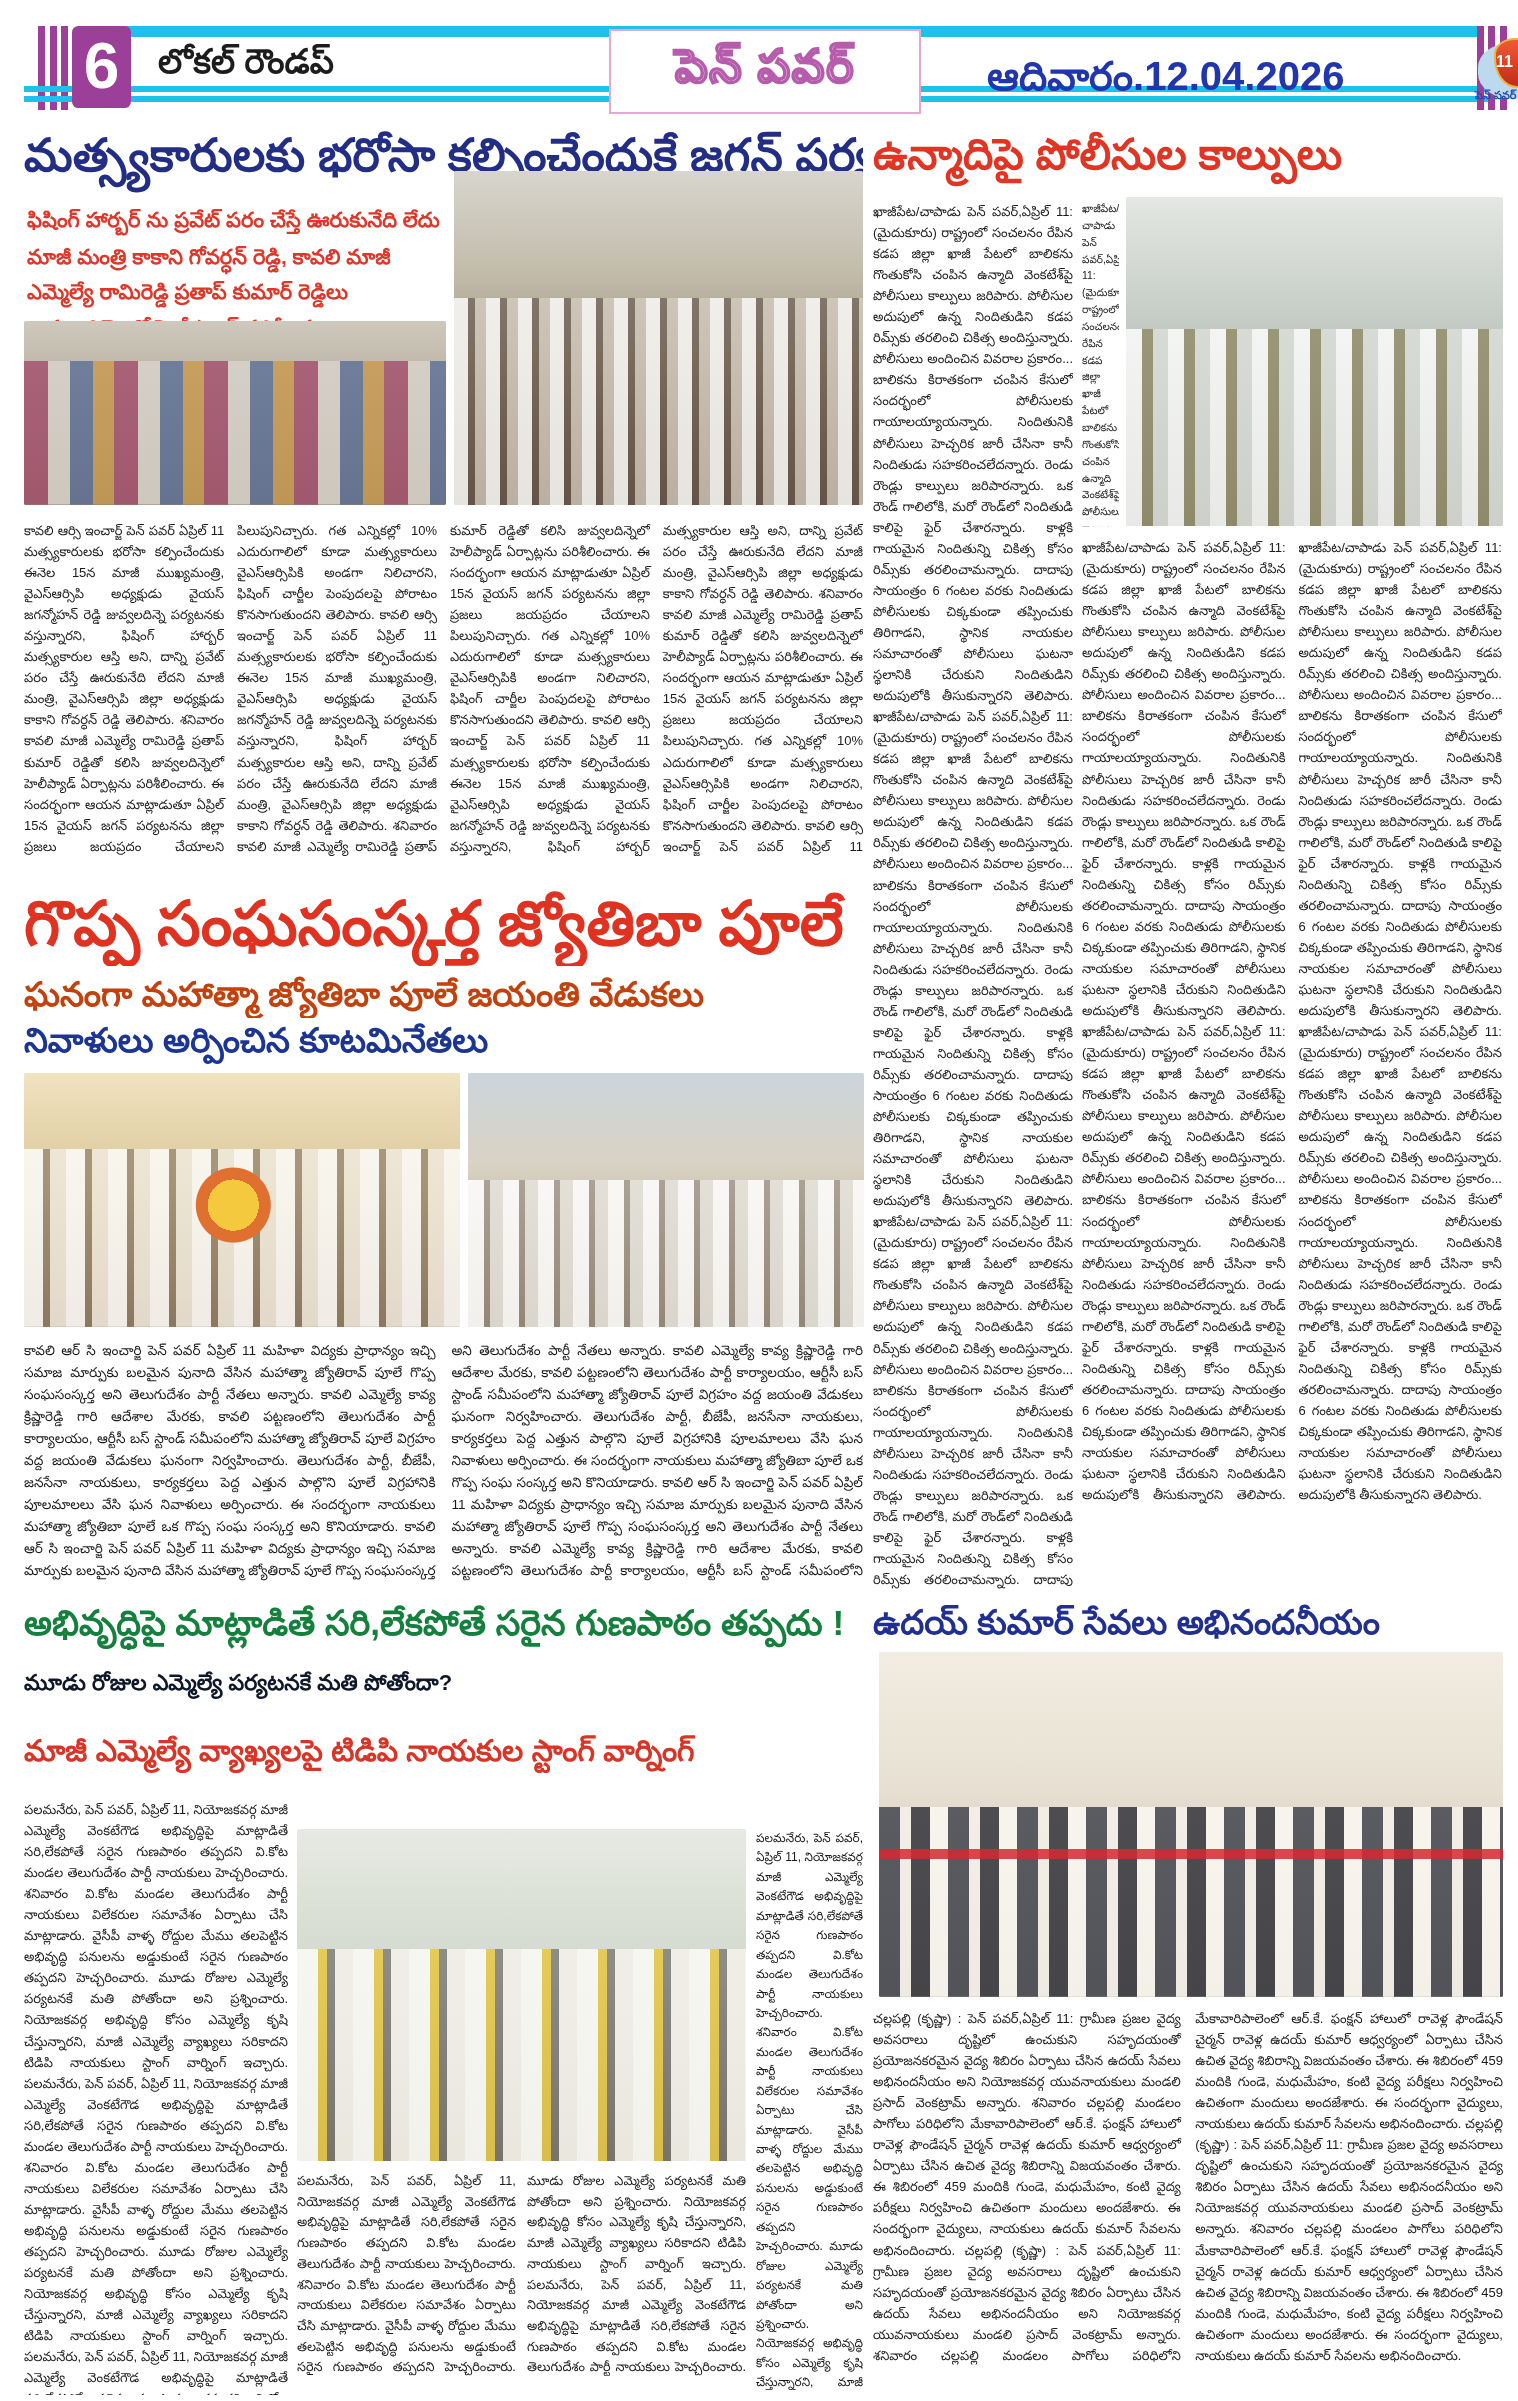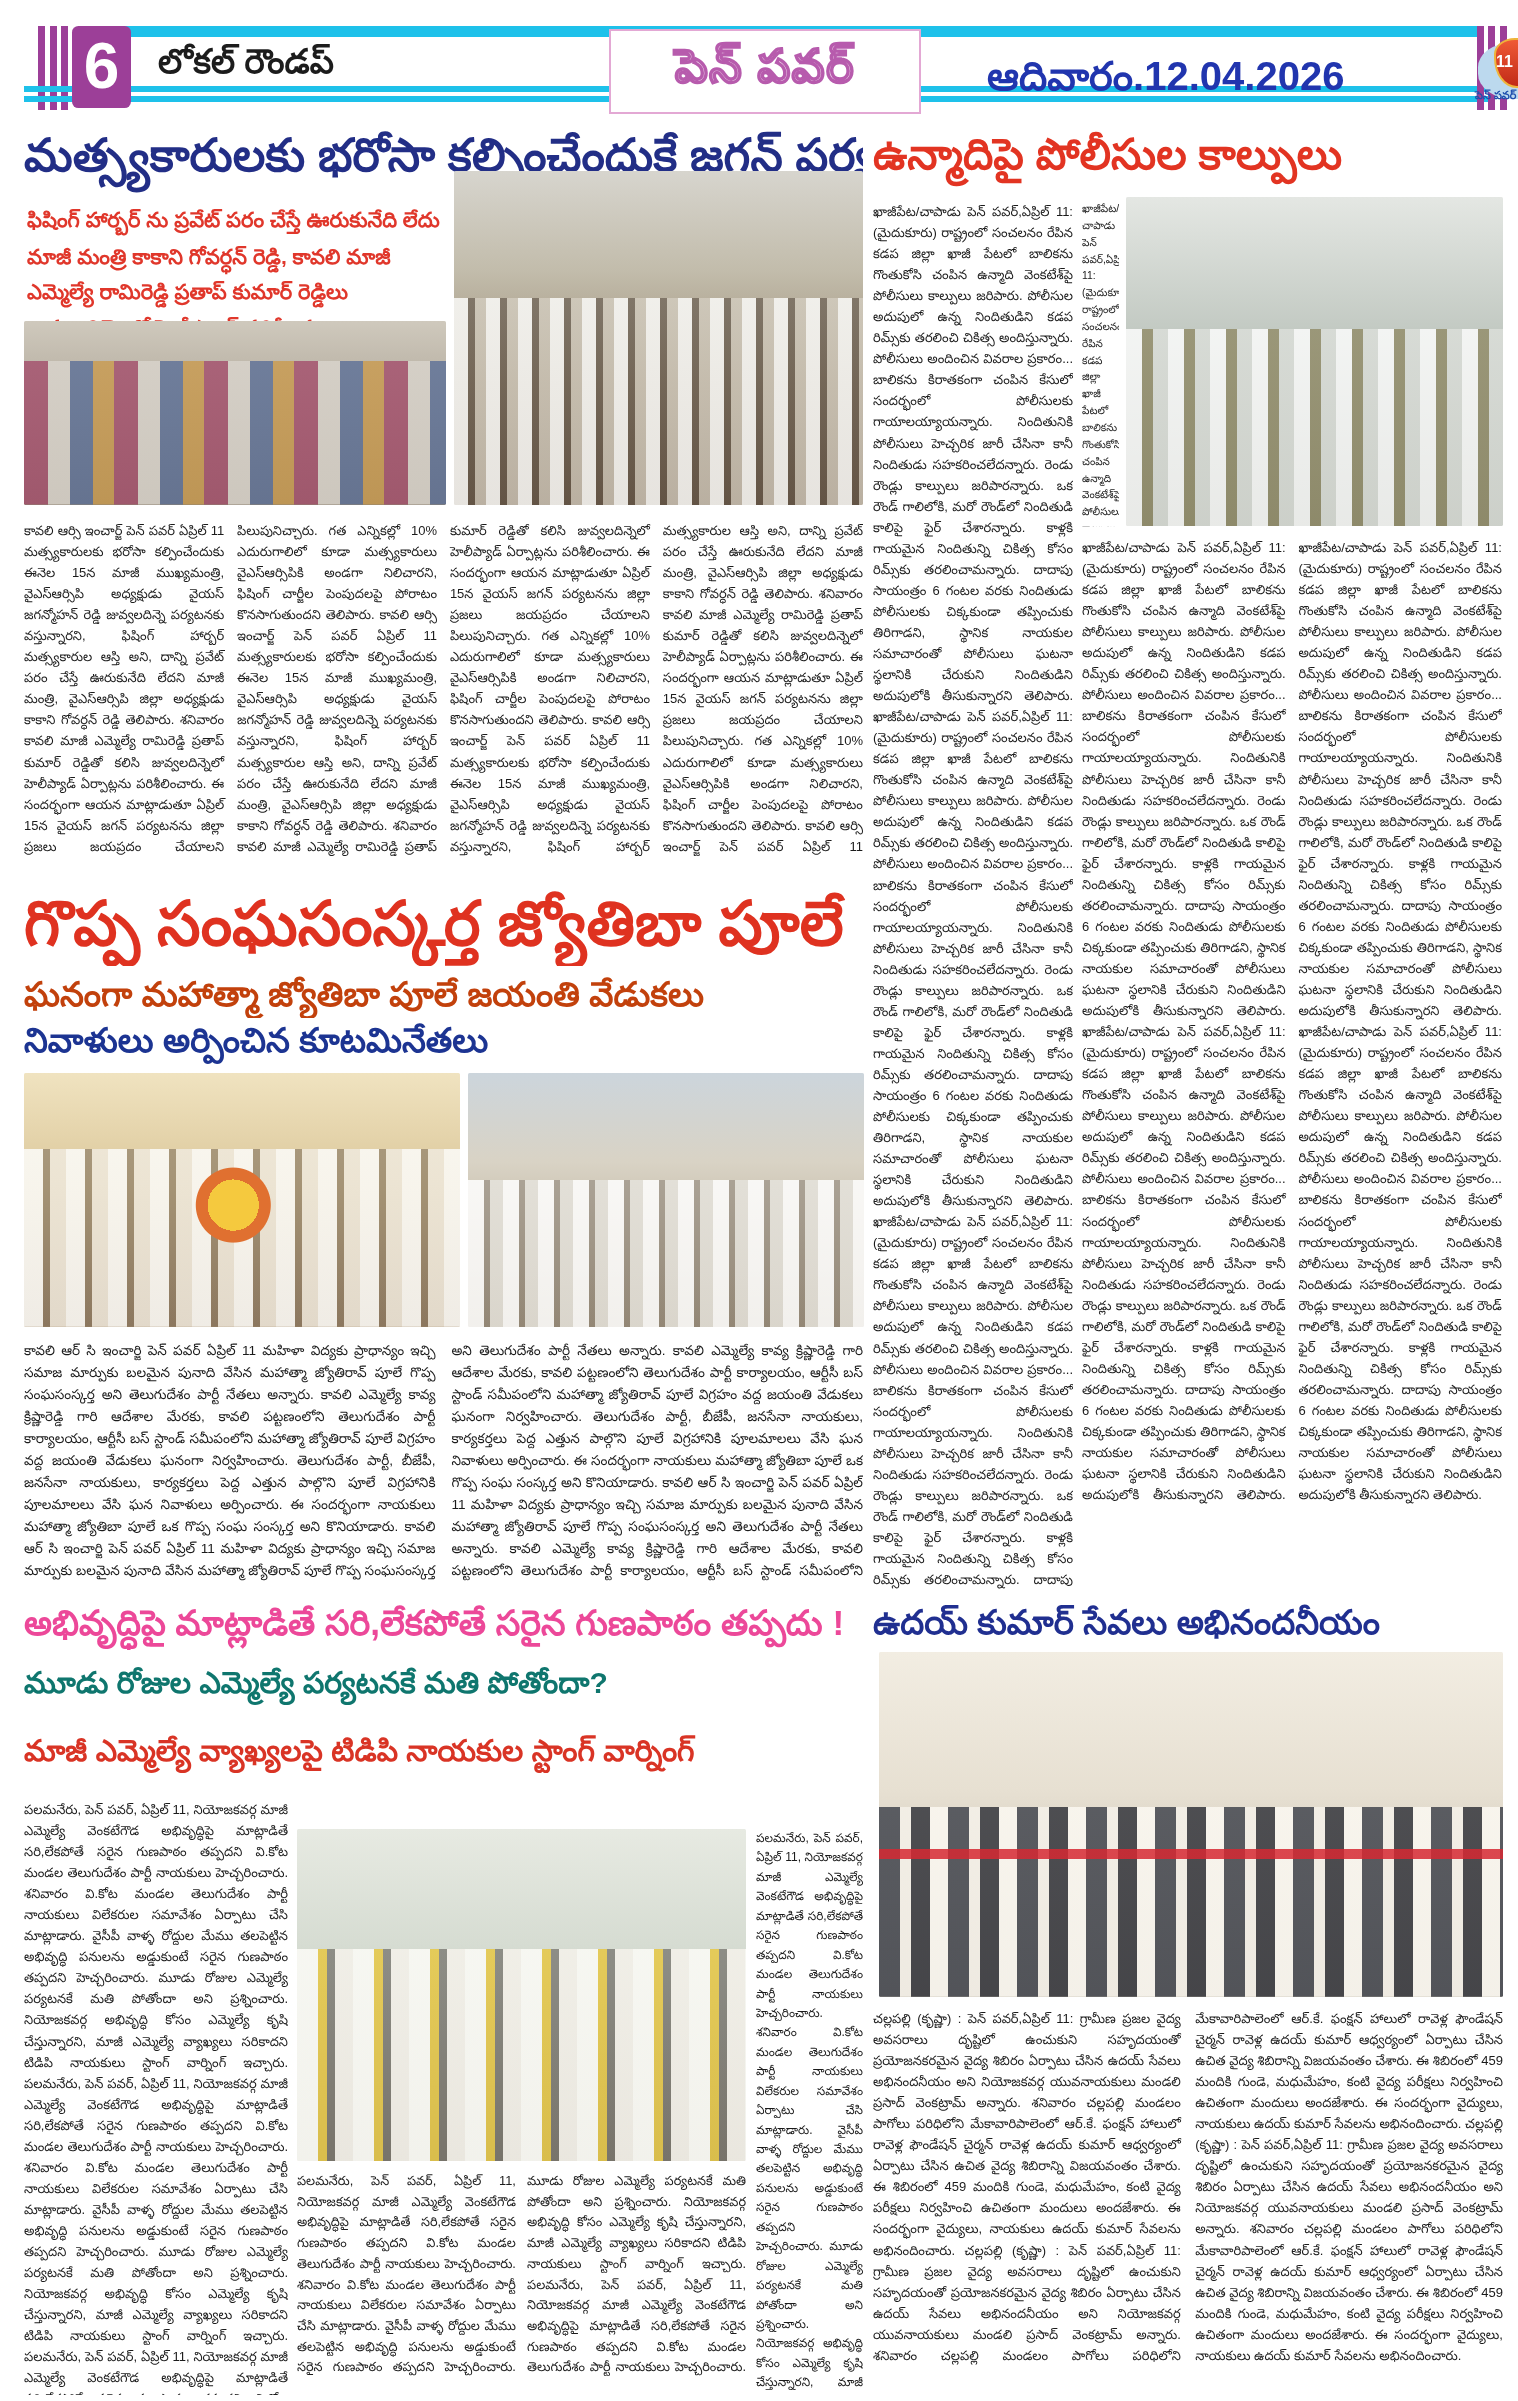--- a/index.html
+++ b/index.html
@@ -73,22 +73,22 @@
       linear-gradient(180deg, #f0e3c0 0%, #dbc79a 45%, #a98f6d 100%);
     background-size: 100% 100%, 100% 70%, 100% 100%; background-position: 0 0, 0 100%, 0 0; }
   #a3-photo-right { left: 468px; top: 1073px; width: 396px; height: 254px;
     background-image:
       repeating-linear-gradient(90deg, rgba(255,255,255,.85) 0 16px, rgba(120,110,100,.45) 16px 21.6px, rgba(230,228,222,.8) 21.6px 35px),
       linear-gradient(180deg, #ccd5dc 0%, #d9d3c5 35%, #a89a82 100%);
     background-size: 100% 58%, 100% 100%; background-position: 0 100%, 0 0; }
   #a3-body { left: 24px; top: 1340px; width: 839px; height: 254px; column-count: 2; column-gap: 16px; font-size: 13.6px; }
 
   
-  #a4-headline { left: 24px; top: 1597px; width: 839px; height: 53px; font-size: 35px; line-height: 51px; color: #ec4899; }
-  #a4-sub1 { left: 24px; top: 1656px; width: 799px; height: 56px; font-size: 30px; line-height: 53px; color: #0f766e; }
+  #a4-headline { left: 24px; top: 1597px; width: 839px; height: 53px; font-size: 35px; line-height: 51px; color: #15803d; }
+  #a4-sub1 { left: 24px; top: 1656px; width: 799px; height: 56px; font-size: 22px; line-height: 53px; color: #0f172a; }
   #a4-sub2 { left: 24px; top: 1724px; width: 839px; height: 56px; font-size: 30px; line-height: 53px; color: #d93425; }
   #a4-left { left: 24px; top: 1799px; width: 264px; height: 596px; }
   #a4-photo { left: 297px; top: 1829px; width: 449px; height: 332px;
     background-image:
       repeating-linear-gradient(90deg, rgba(250,250,245,.9) 0 21px, rgba(233,197,50,.75) 21px 30px, rgba(70,65,60,.5) 30px 38px, rgba(245,242,235,.85) 38px 56px),
       linear-gradient(180deg, #e7eae2 0%, #d6dcd2 35%, #a9a699 100%);
     background-size: 100% 64%, 100% 100%; background-position: 0 100%, 0 0; }
   #a4-right { left: 756px; top: 1829px; width: 107px; height: 565px; font-size: 12px; }
   #a4-bottom { left: 297px; top: 2171px; width: 449px; height: 223px; column-count: 2; column-gap: 11.2px; font-size: 12.8px; }
 

